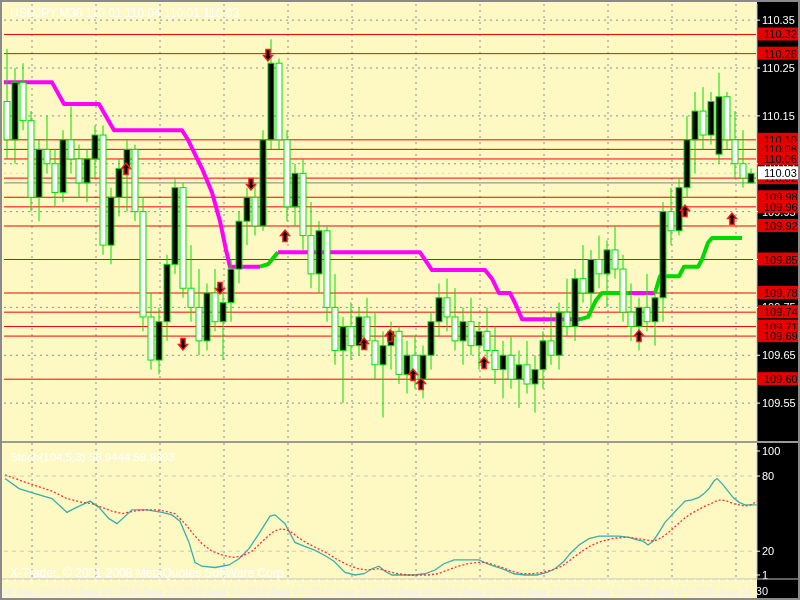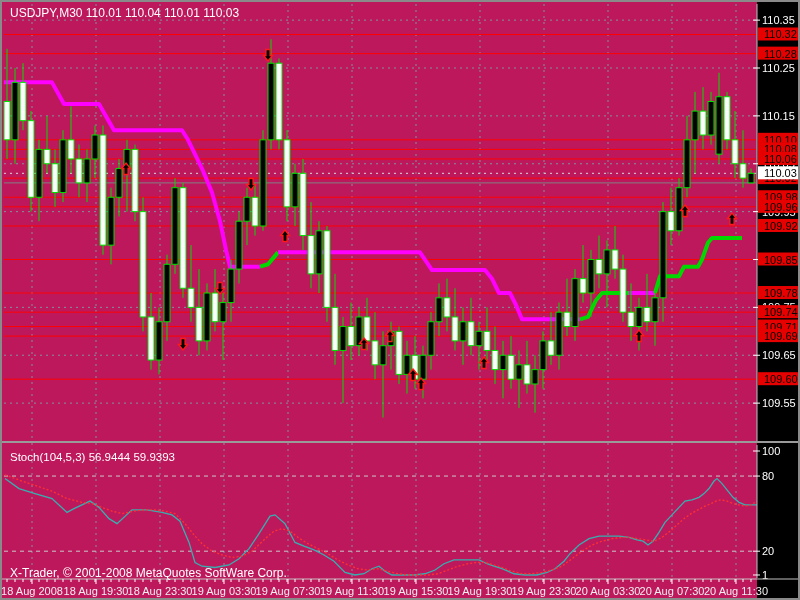--- a/index.html
+++ b/index.html
@@ -1,16 +1,16 @@
 <!DOCTYPE html>
 <html><head>
 <meta charset="utf-8">
 <style>
   html,body{margin:0;padding:0;background:#222;}
-  #terminal{position:relative;width:800px;height:600px;background:#be185d;
+  #terminal{position:relative;width:800px;height:600px;background:#fef9c3;
     border:2px solid #8a8a8a;box-sizing:border-box;overflow:hidden;
     font-family:"Liberation Sans",sans-serif;}
   svg{display:block;}
   text{font-family:"Liberation Sans","DejaVu Sans",sans-serif;}
   .title-text{fill:#ffffff;font-size:12px;}
   .axis-text{fill:#ffffff;font-size:11px;}
   .box-text{fill:#000000;font-size:11px;}
   .time-text{fill:#f0f0f0;font-size:11px;}
 </style>
 </head>

